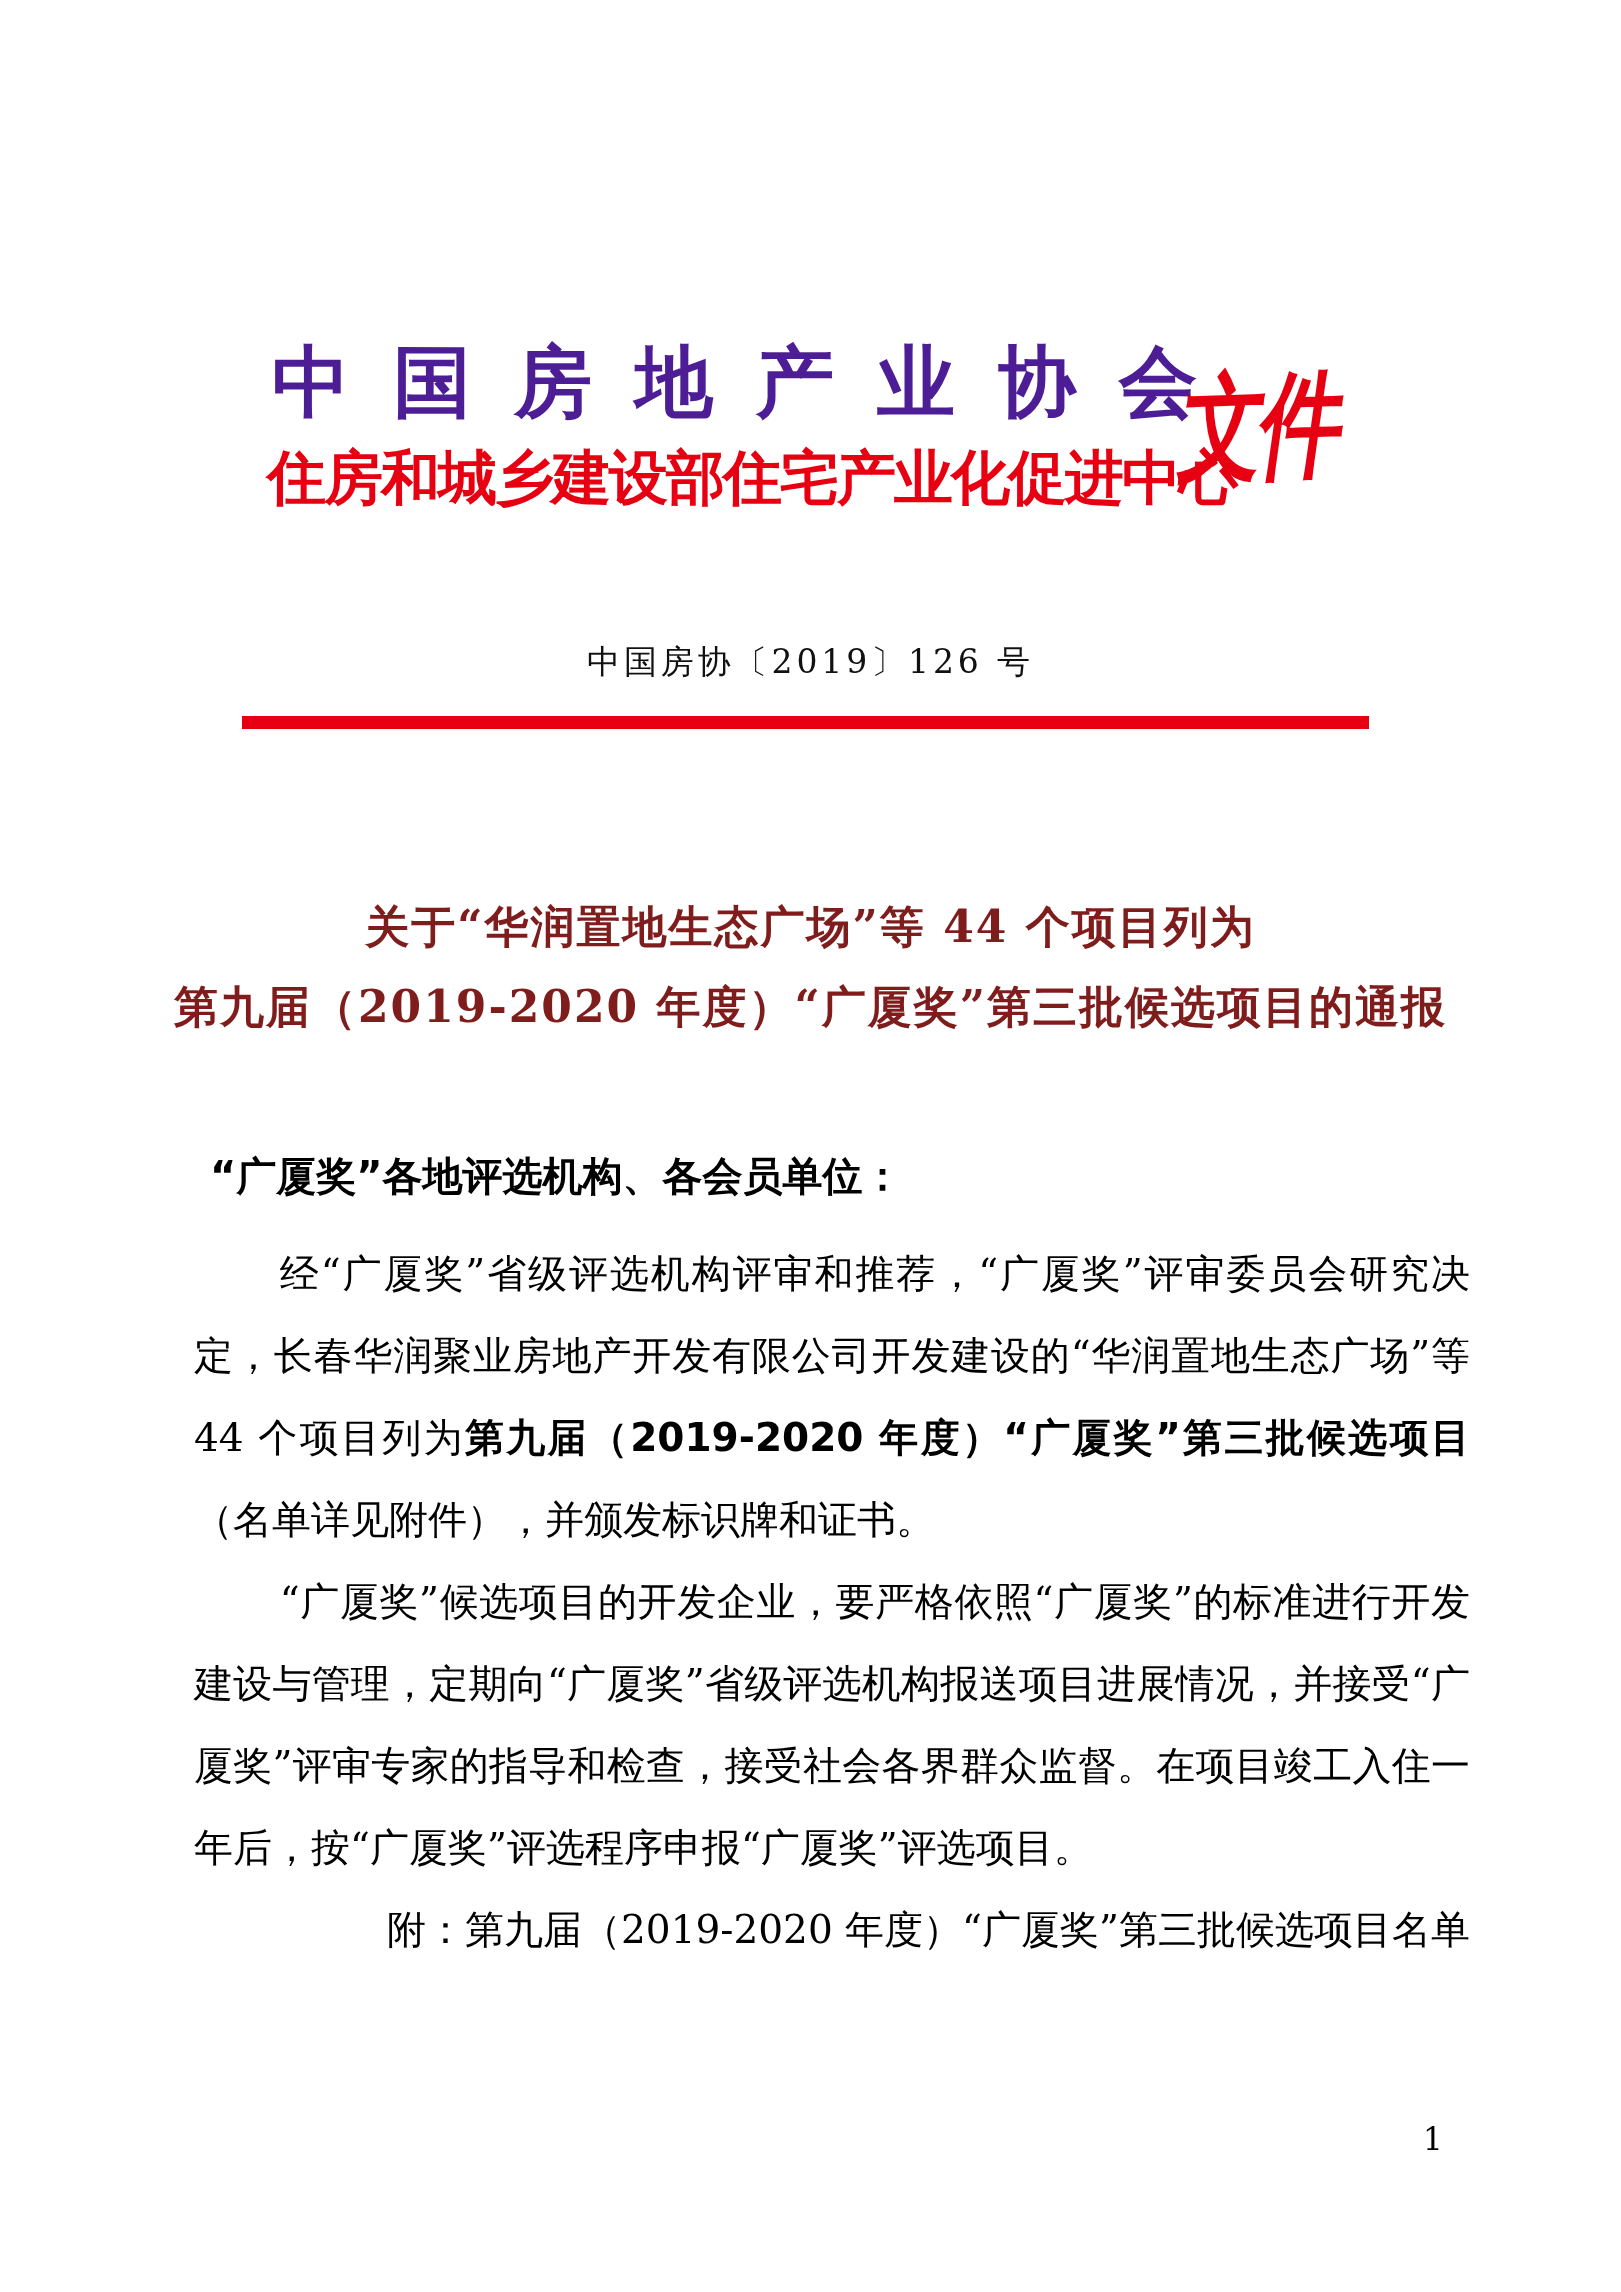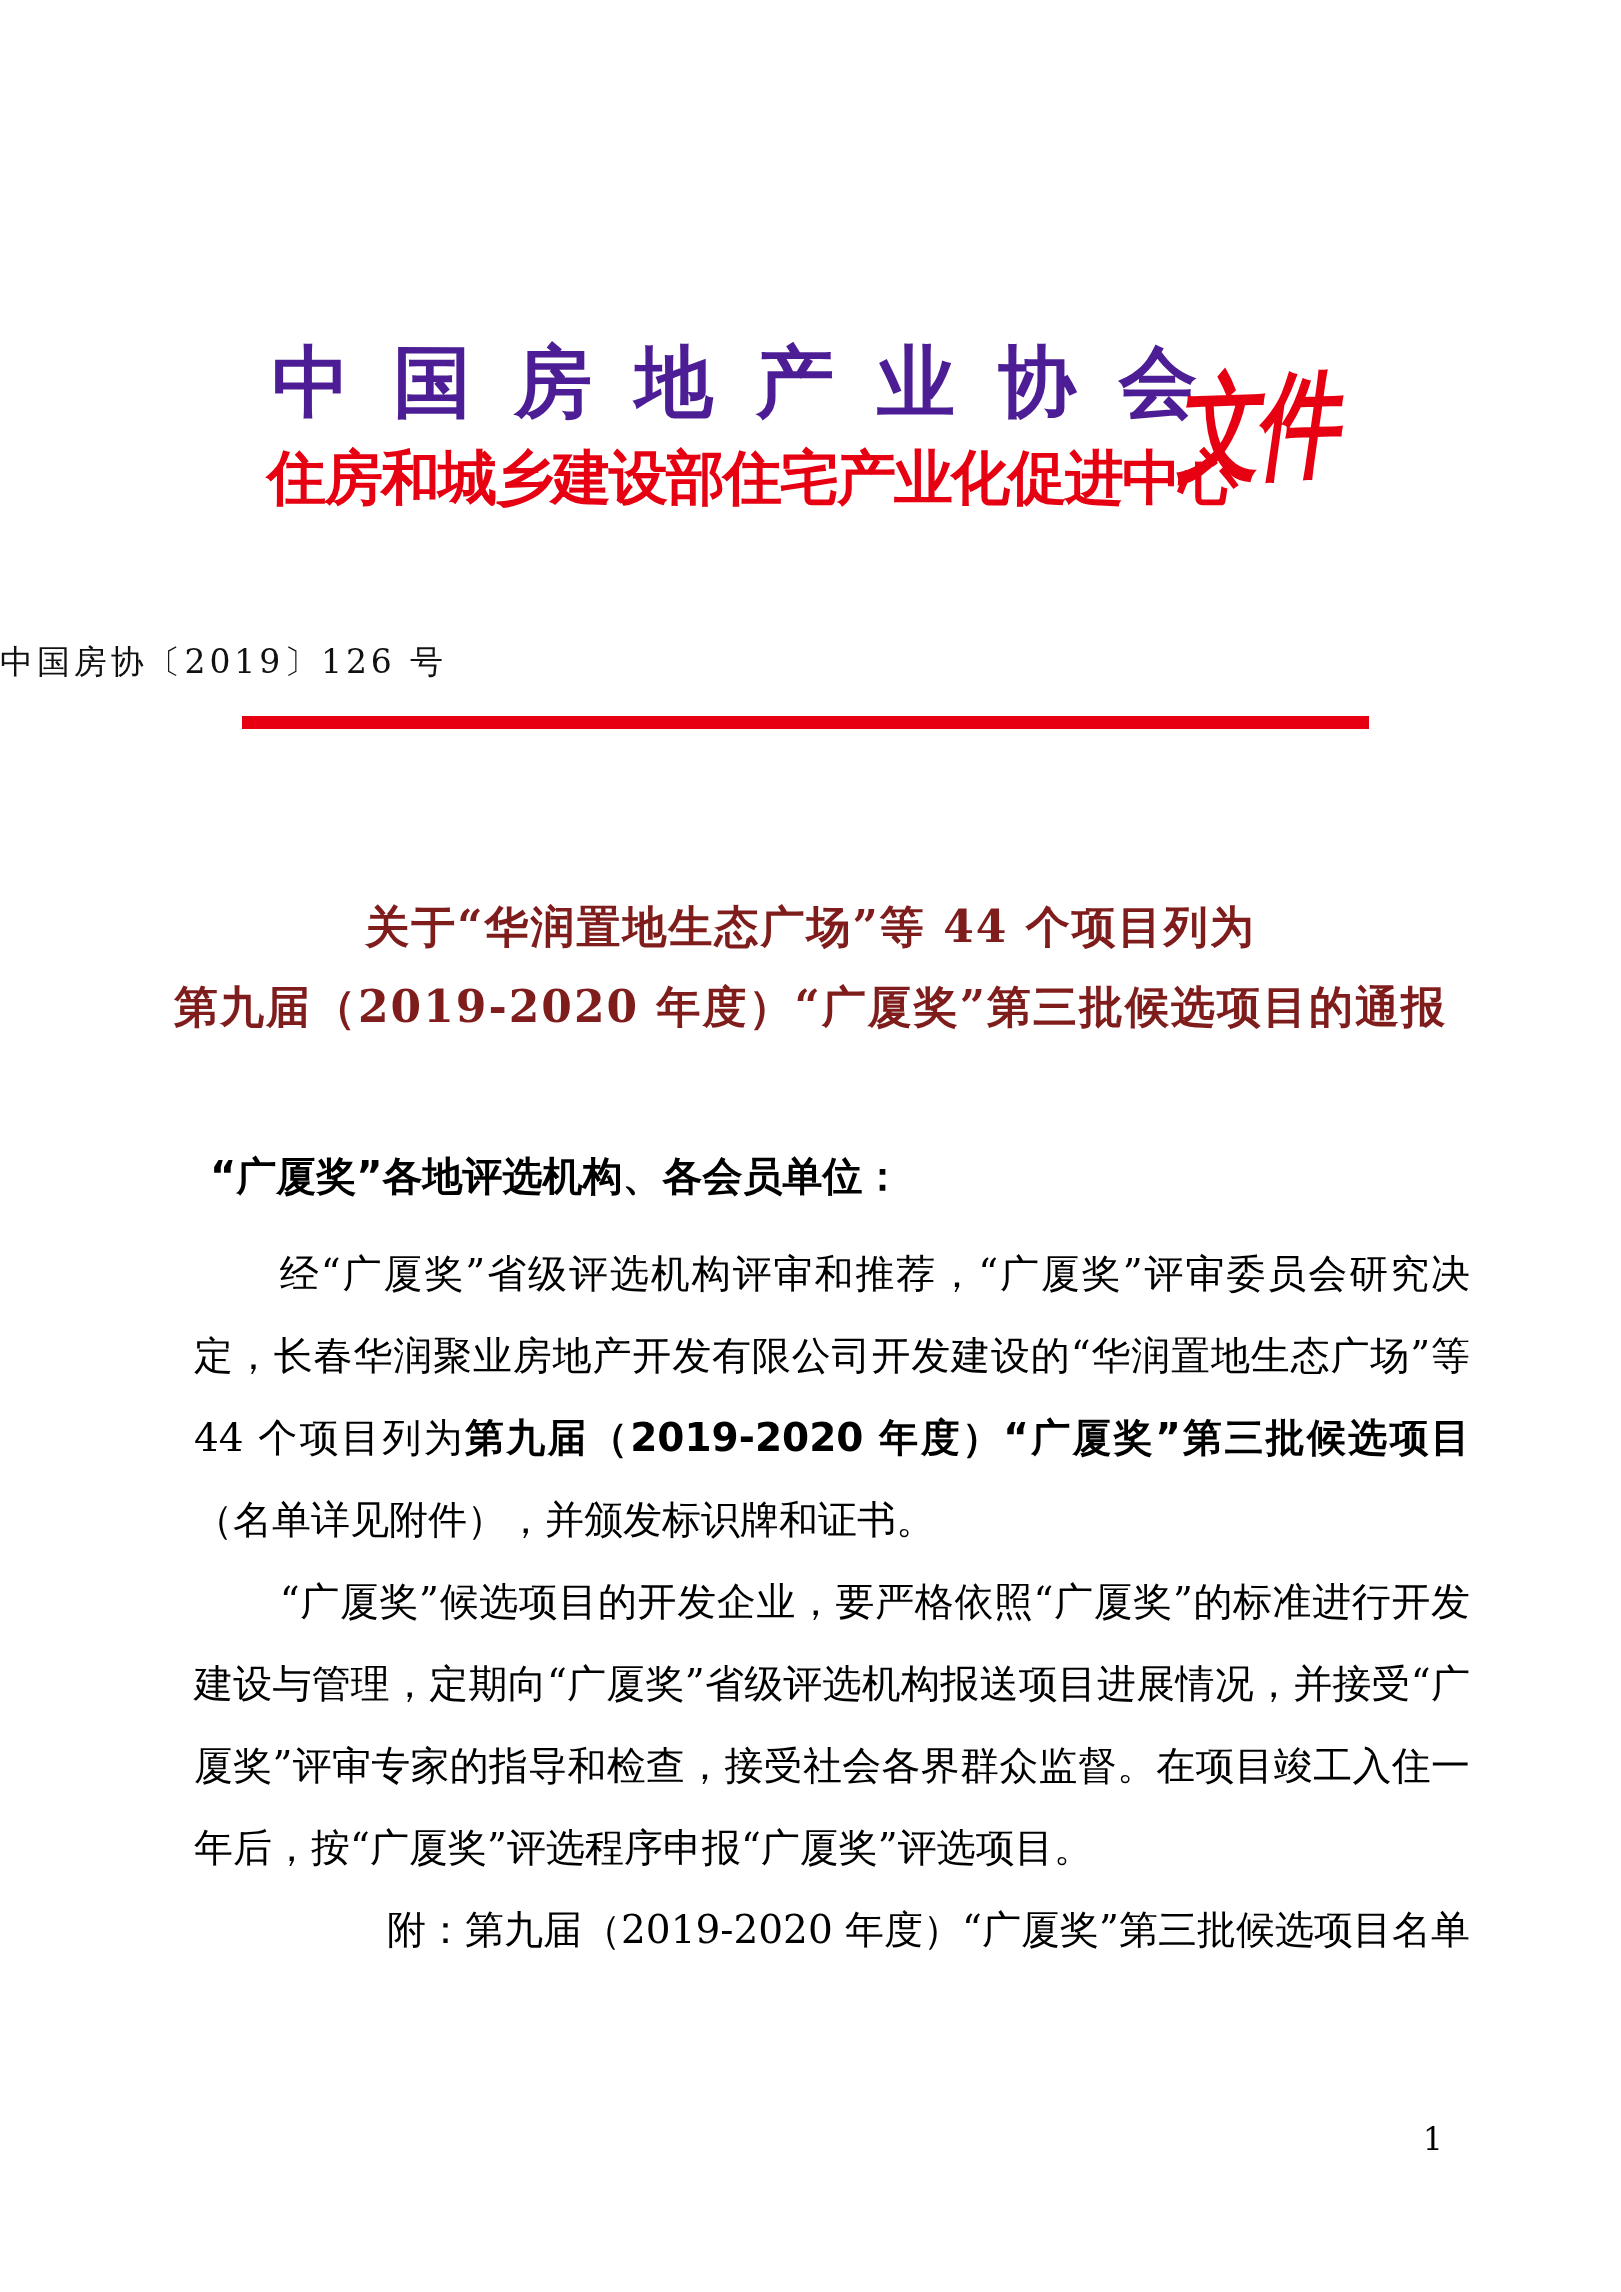--- a/index.html
+++ b/index.html
@@ -47,20 +47,21 @@
     letter-spacing: -5.9px;
     white-space: nowrap;
     transform: rotate(-2deg) skewX(-10deg) scaleX(0.72);
     transform-origin: left bottom;
   }
   .doc-number {
     position: absolute;
     left: 0;
     width: 100%;
     top: 635px;
+    text-align: center;
     font-size: 33px;
     line-height: 53px;
     letter-spacing: 3.9px;
     color: #111111;
   }
   .red-divider {
     position: absolute;
     left: 242px;
     top: 716px;
     width: 1127px;

